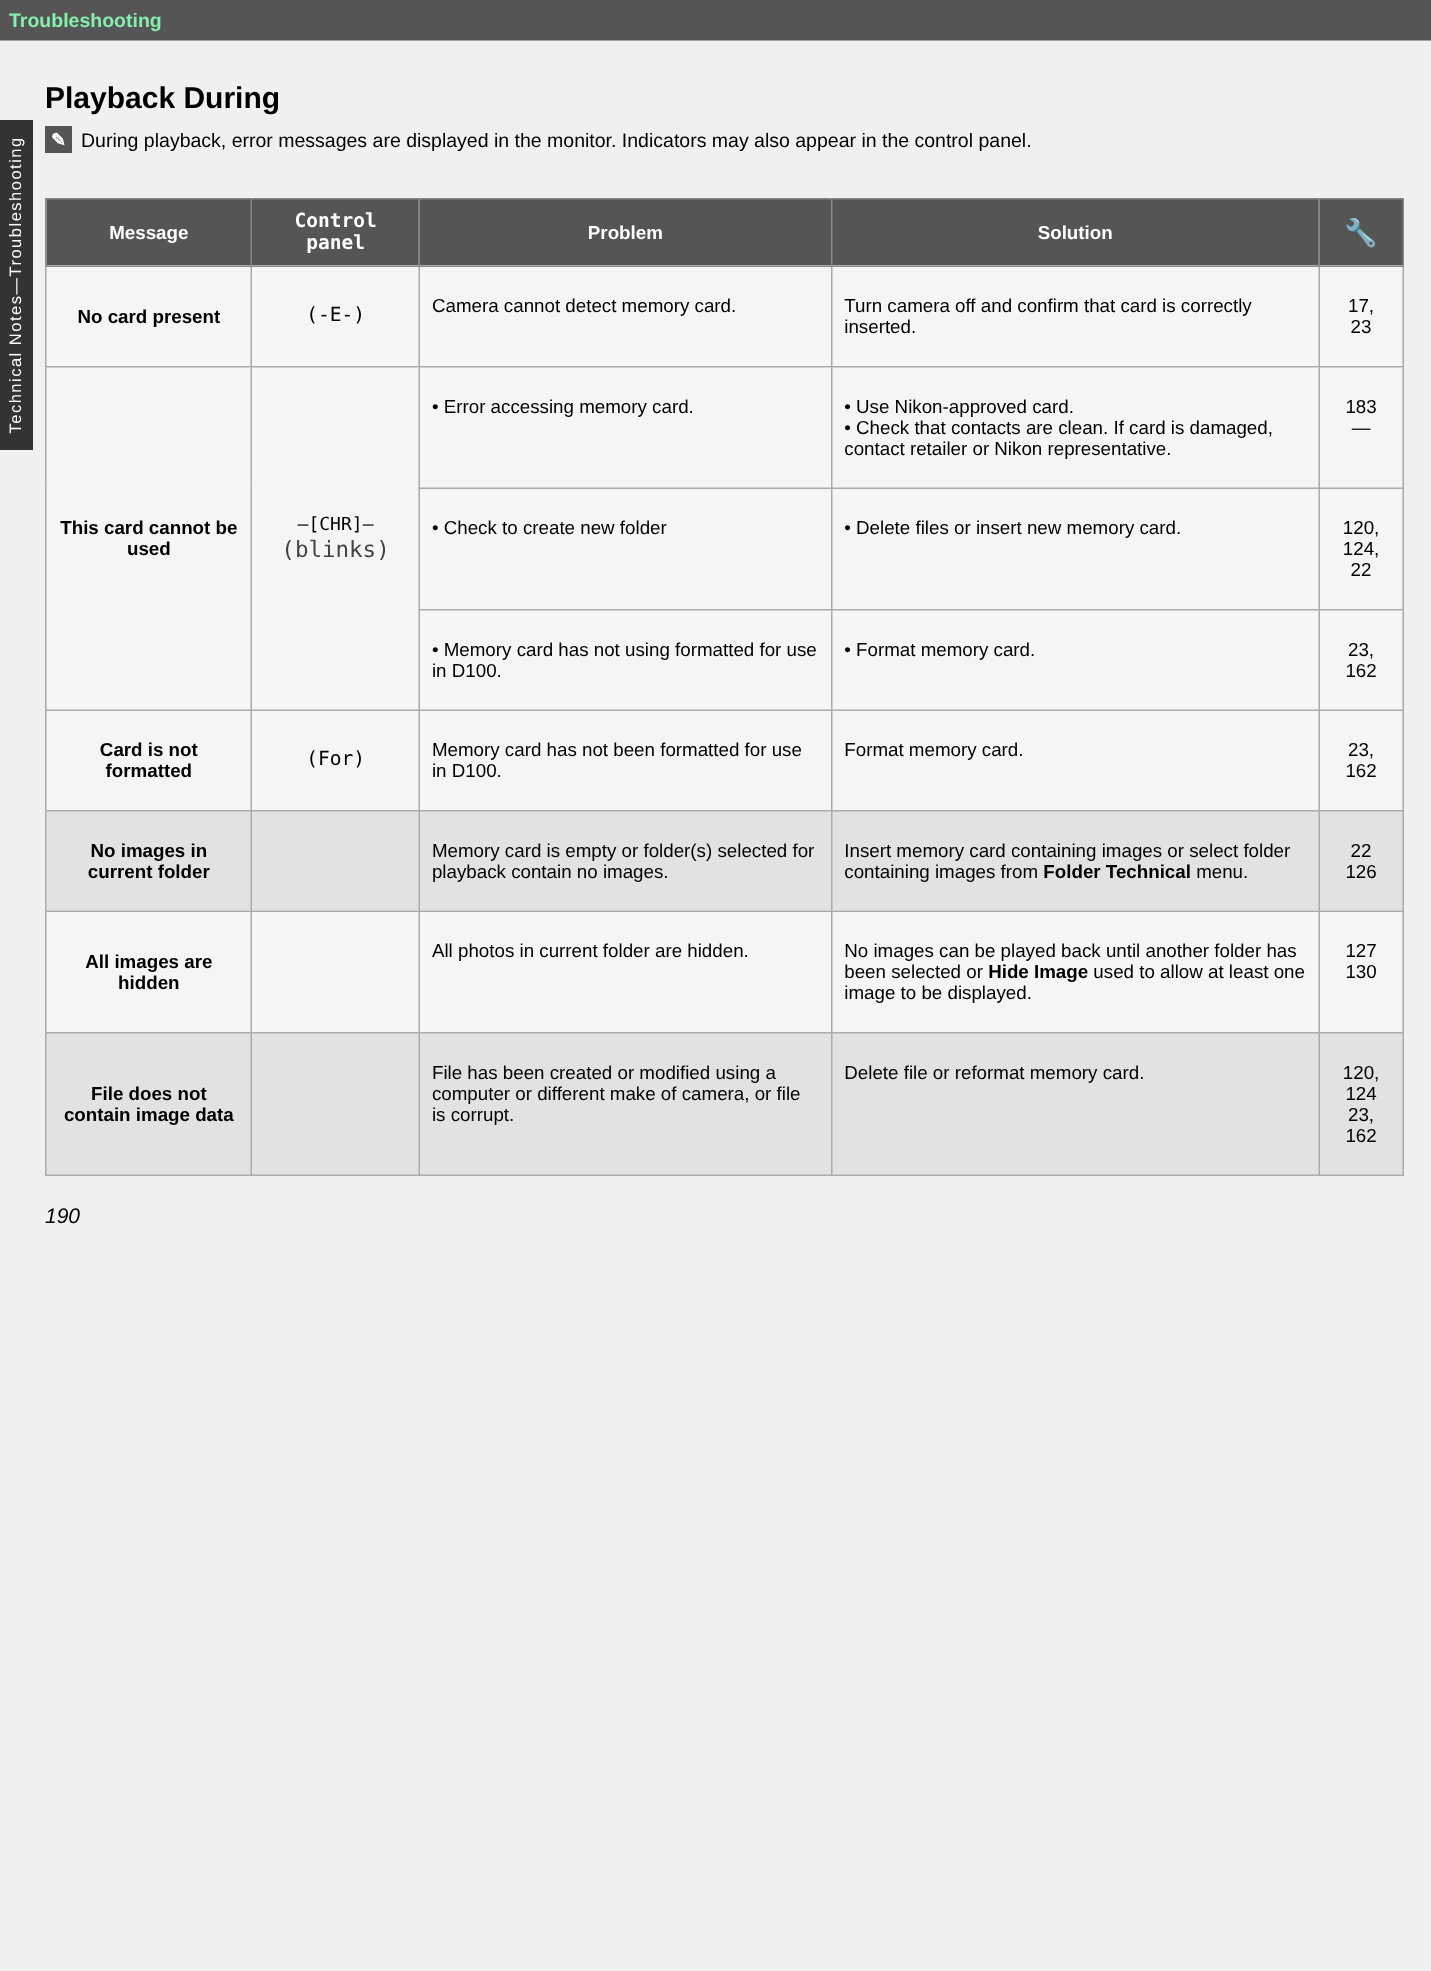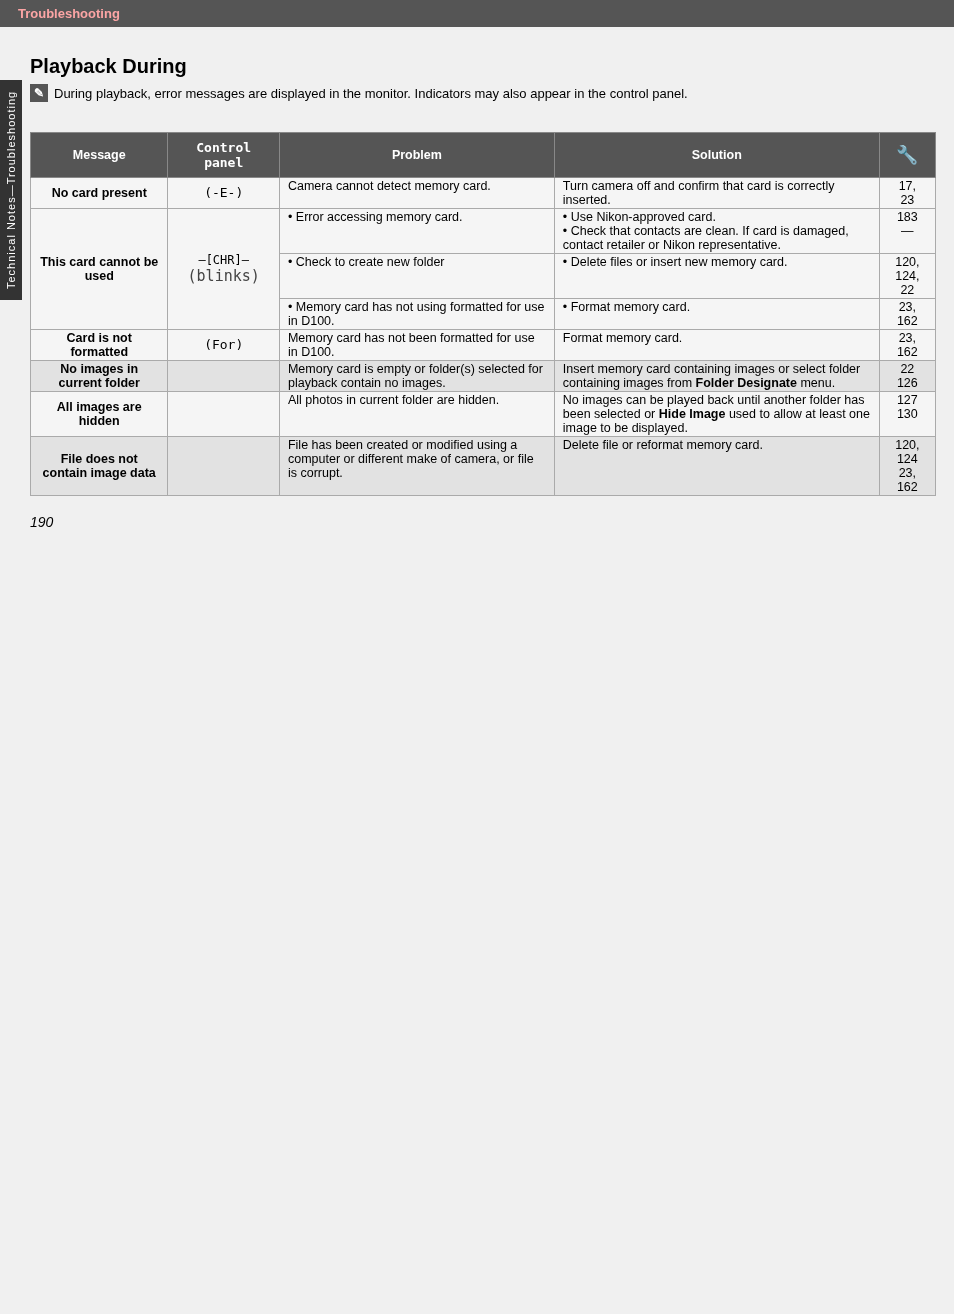--- a/index.html
+++ b/index.html
@@ -11,24 +11,24 @@
       min-height: 1314px;
     }
     .page {
       background: #f0f0f0;
       width: 954px;
       min-height: 1314px;
       position: relative;
     }
     .top-bar {
       background: #555;
-      color: #fca5a5;
-      font-weight: bold;
-      font-size: 13px;
-      padding: 6px 18px;
+      color: #86efac;
+      font-weight: bold;
+      font-size: 13px;
+      padding: 6px 6px;
     }
     .side-tab {
       position: absolute;
       left: 0;
       top: 80px;
       width: 22px;
       background: #333;
       color: #fff;
       writing-mode: vertical-rl;
       transform: rotate(180deg);
@@ -64,21 +64,21 @@
       background: #555;
       color: #fff;
       font-weight: bold;
       padding: 7px 8px;
       border: 1px solid #888;
       text-align: center;
       vertical-align: middle;
     }
     td {
       border: 1px solid #aaa;
-      padding: 1px 8px;
+      padding: 19px 8px;
       vertical-align: top;
       background: #f5f5f5;
     }
     .col-msg {
       width: 110px;
       text-align: center;
       font-weight: bold;
       vertical-align: middle;
     }
     .col-ctrl {
@@ -196,21 +196,21 @@
             <td class="col-msg" style="vertical-align: middle; font-weight: bold; text-align: center;">Card is not formatted</td>
             <td class="col-ctrl" style="vertical-align: middle; text-align: center; font-family: monospace;">(For)</td>
             <td class="col-prob">Memory card has not been formatted for use in D100.</td>
             <td class="col-sol">Format memory card.</td>
             <td class="col-ref" style="text-align: center;">23,<br>162</td>
           </tr>
           <tr class="dark-row">
             <td class="col-msg" style="vertical-align: middle; font-weight: bold; text-align: center;">No images in current folder</td>
             <td class="col-ctrl" style="vertical-align: middle; text-align: center; font-family: monospace;"></td>
             <td class="col-prob">Memory card is empty or folder(s) selected for playback contain no images.</td>
-            <td class="col-sol">Insert memory card containing images or select folder containing images from <strong>Folder Designate</strong> menu.</td>
+            <td class="col-sol">Insert memory card containing images or select folder containing images from <strong>Folder Technical</strong> menu.</td>
             <td class="col-ref" style="text-align: center;">22<br>126</td>
           </tr>
           <tr>
             <td class="col-msg" style="vertical-align: middle; font-weight: bold; text-align: center;">All images are hidden</td>
             <td class="col-ctrl" style="vertical-align: middle; text-align: center; font-family: monospace;"></td>
             <td class="col-prob">All photos in current folder are hidden.</td>
             <td class="col-sol">No images can be played back until another folder has been selected or <strong>Hide Image</strong> used to allow at least one image to be displayed.</td>
             <td class="col-ref" style="text-align: center;">127<br>130</td>
           </tr>
           <tr class="dark-row">

